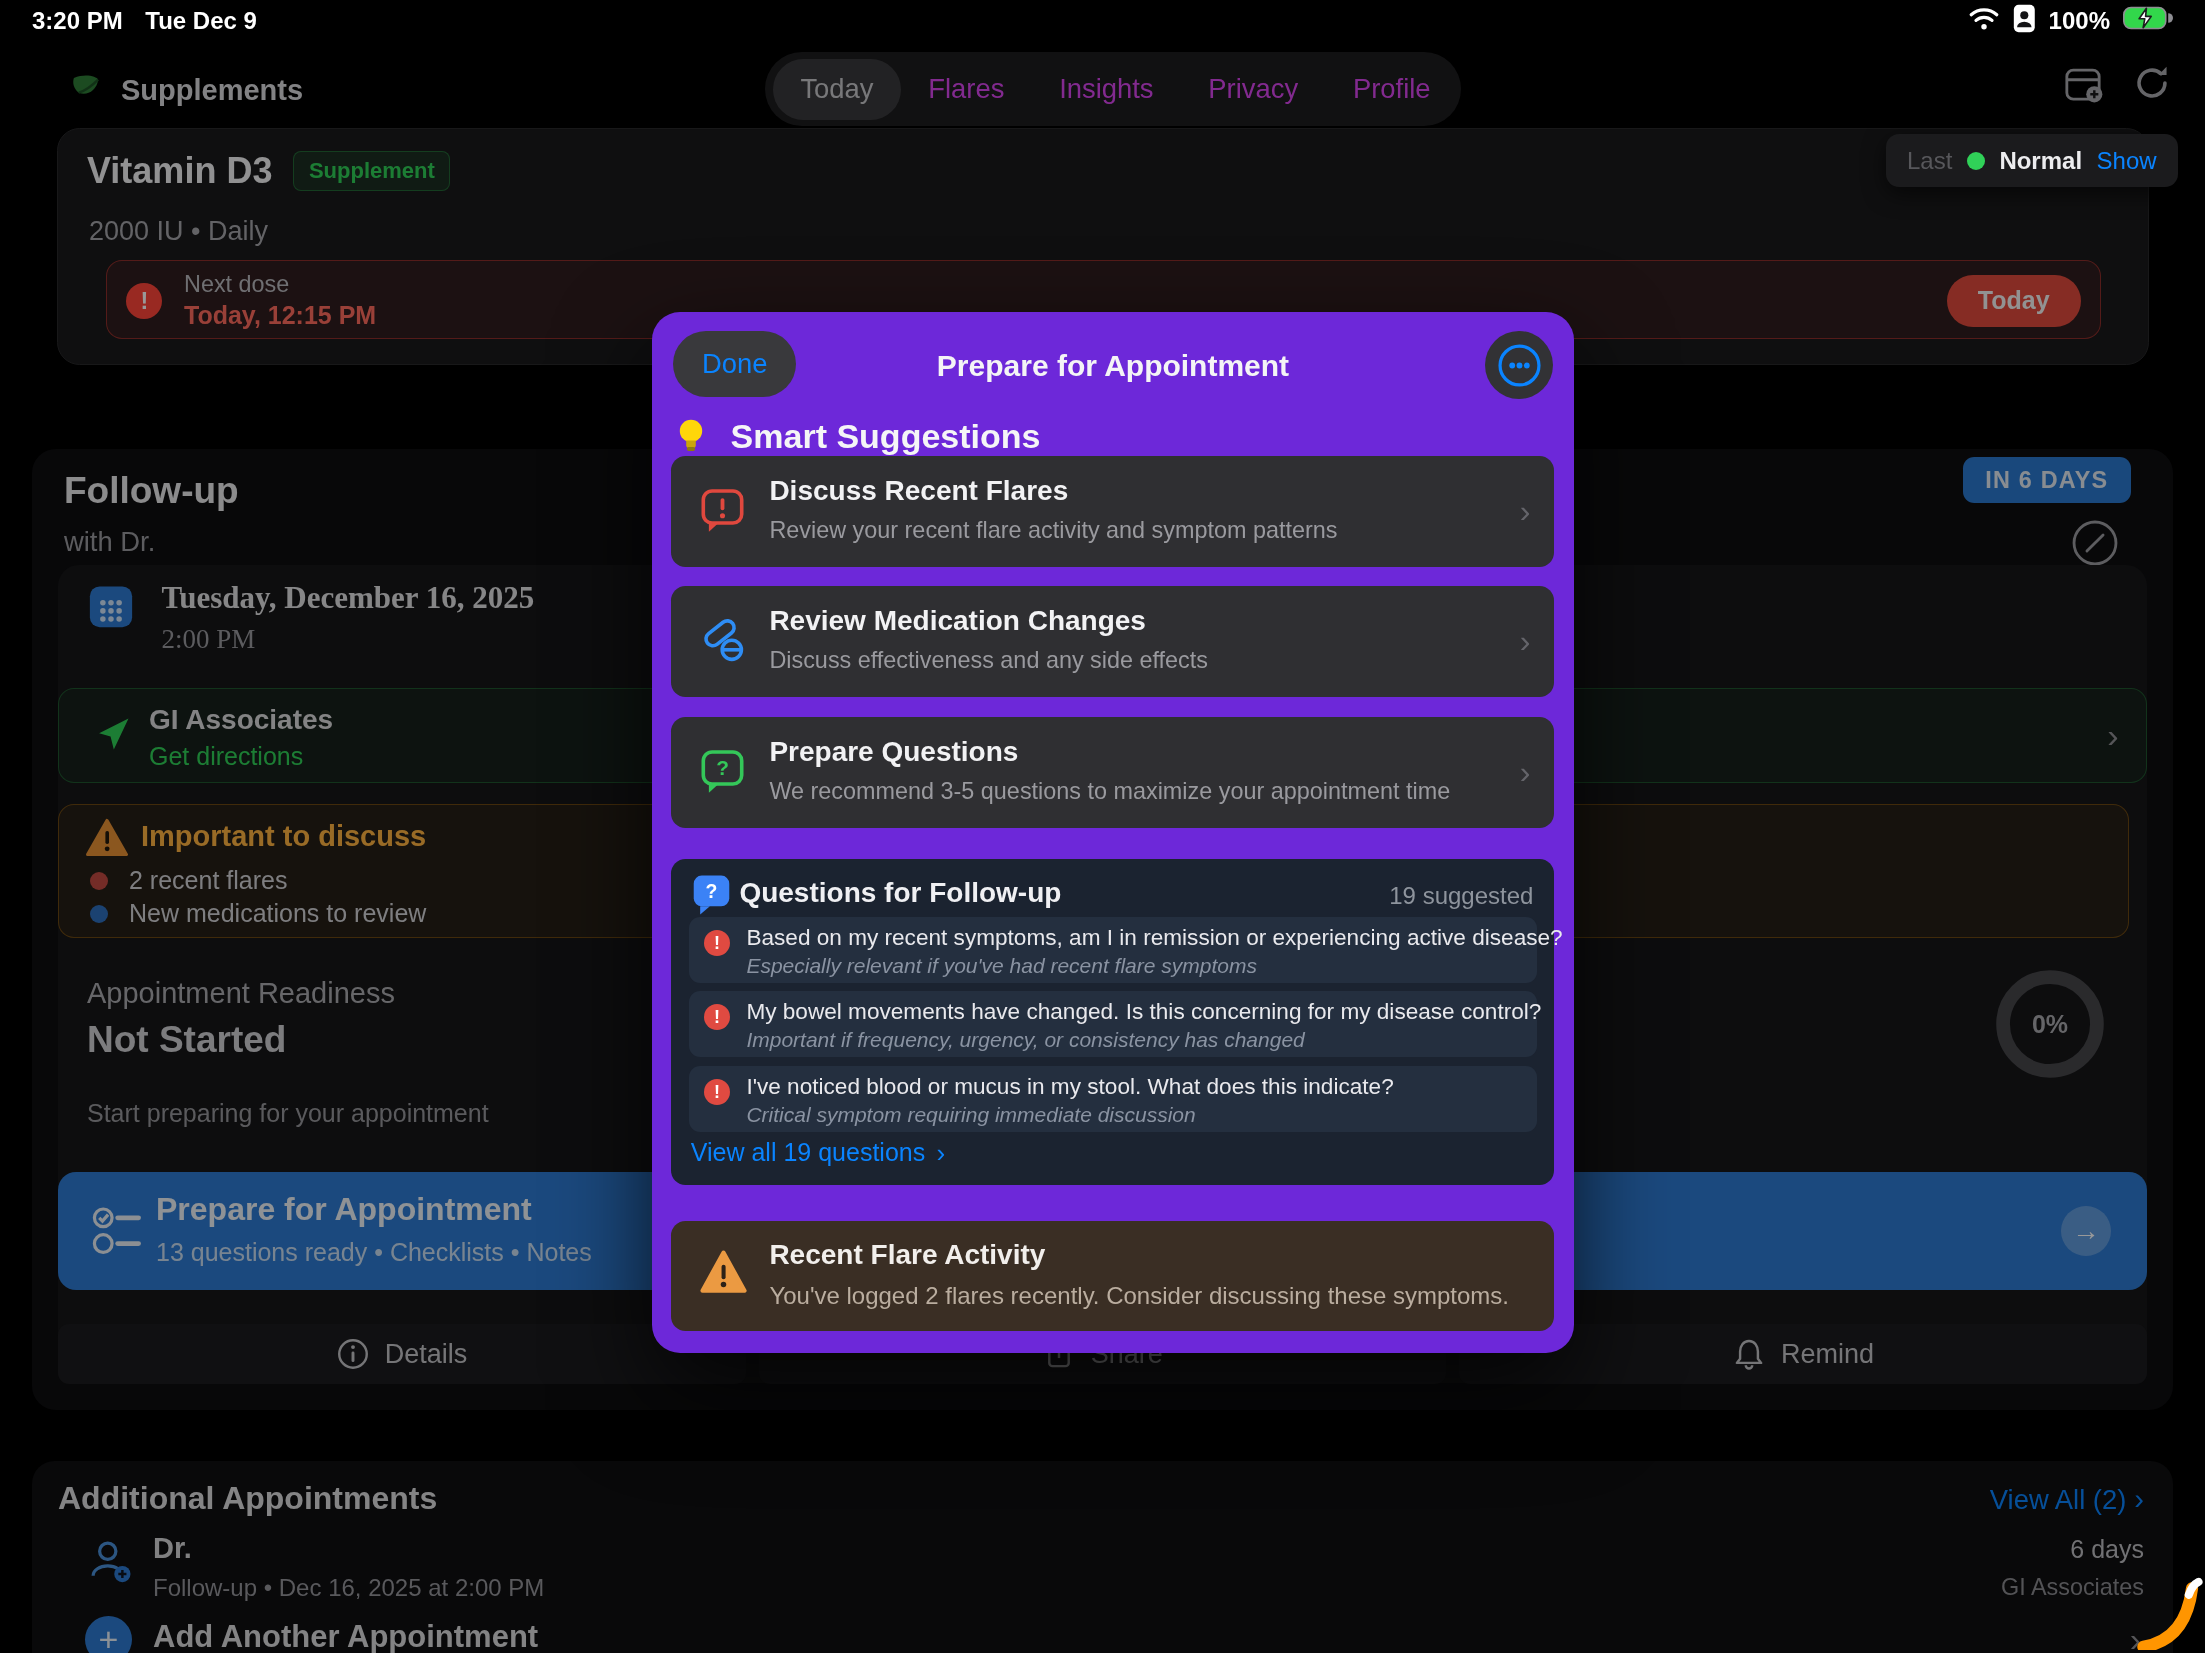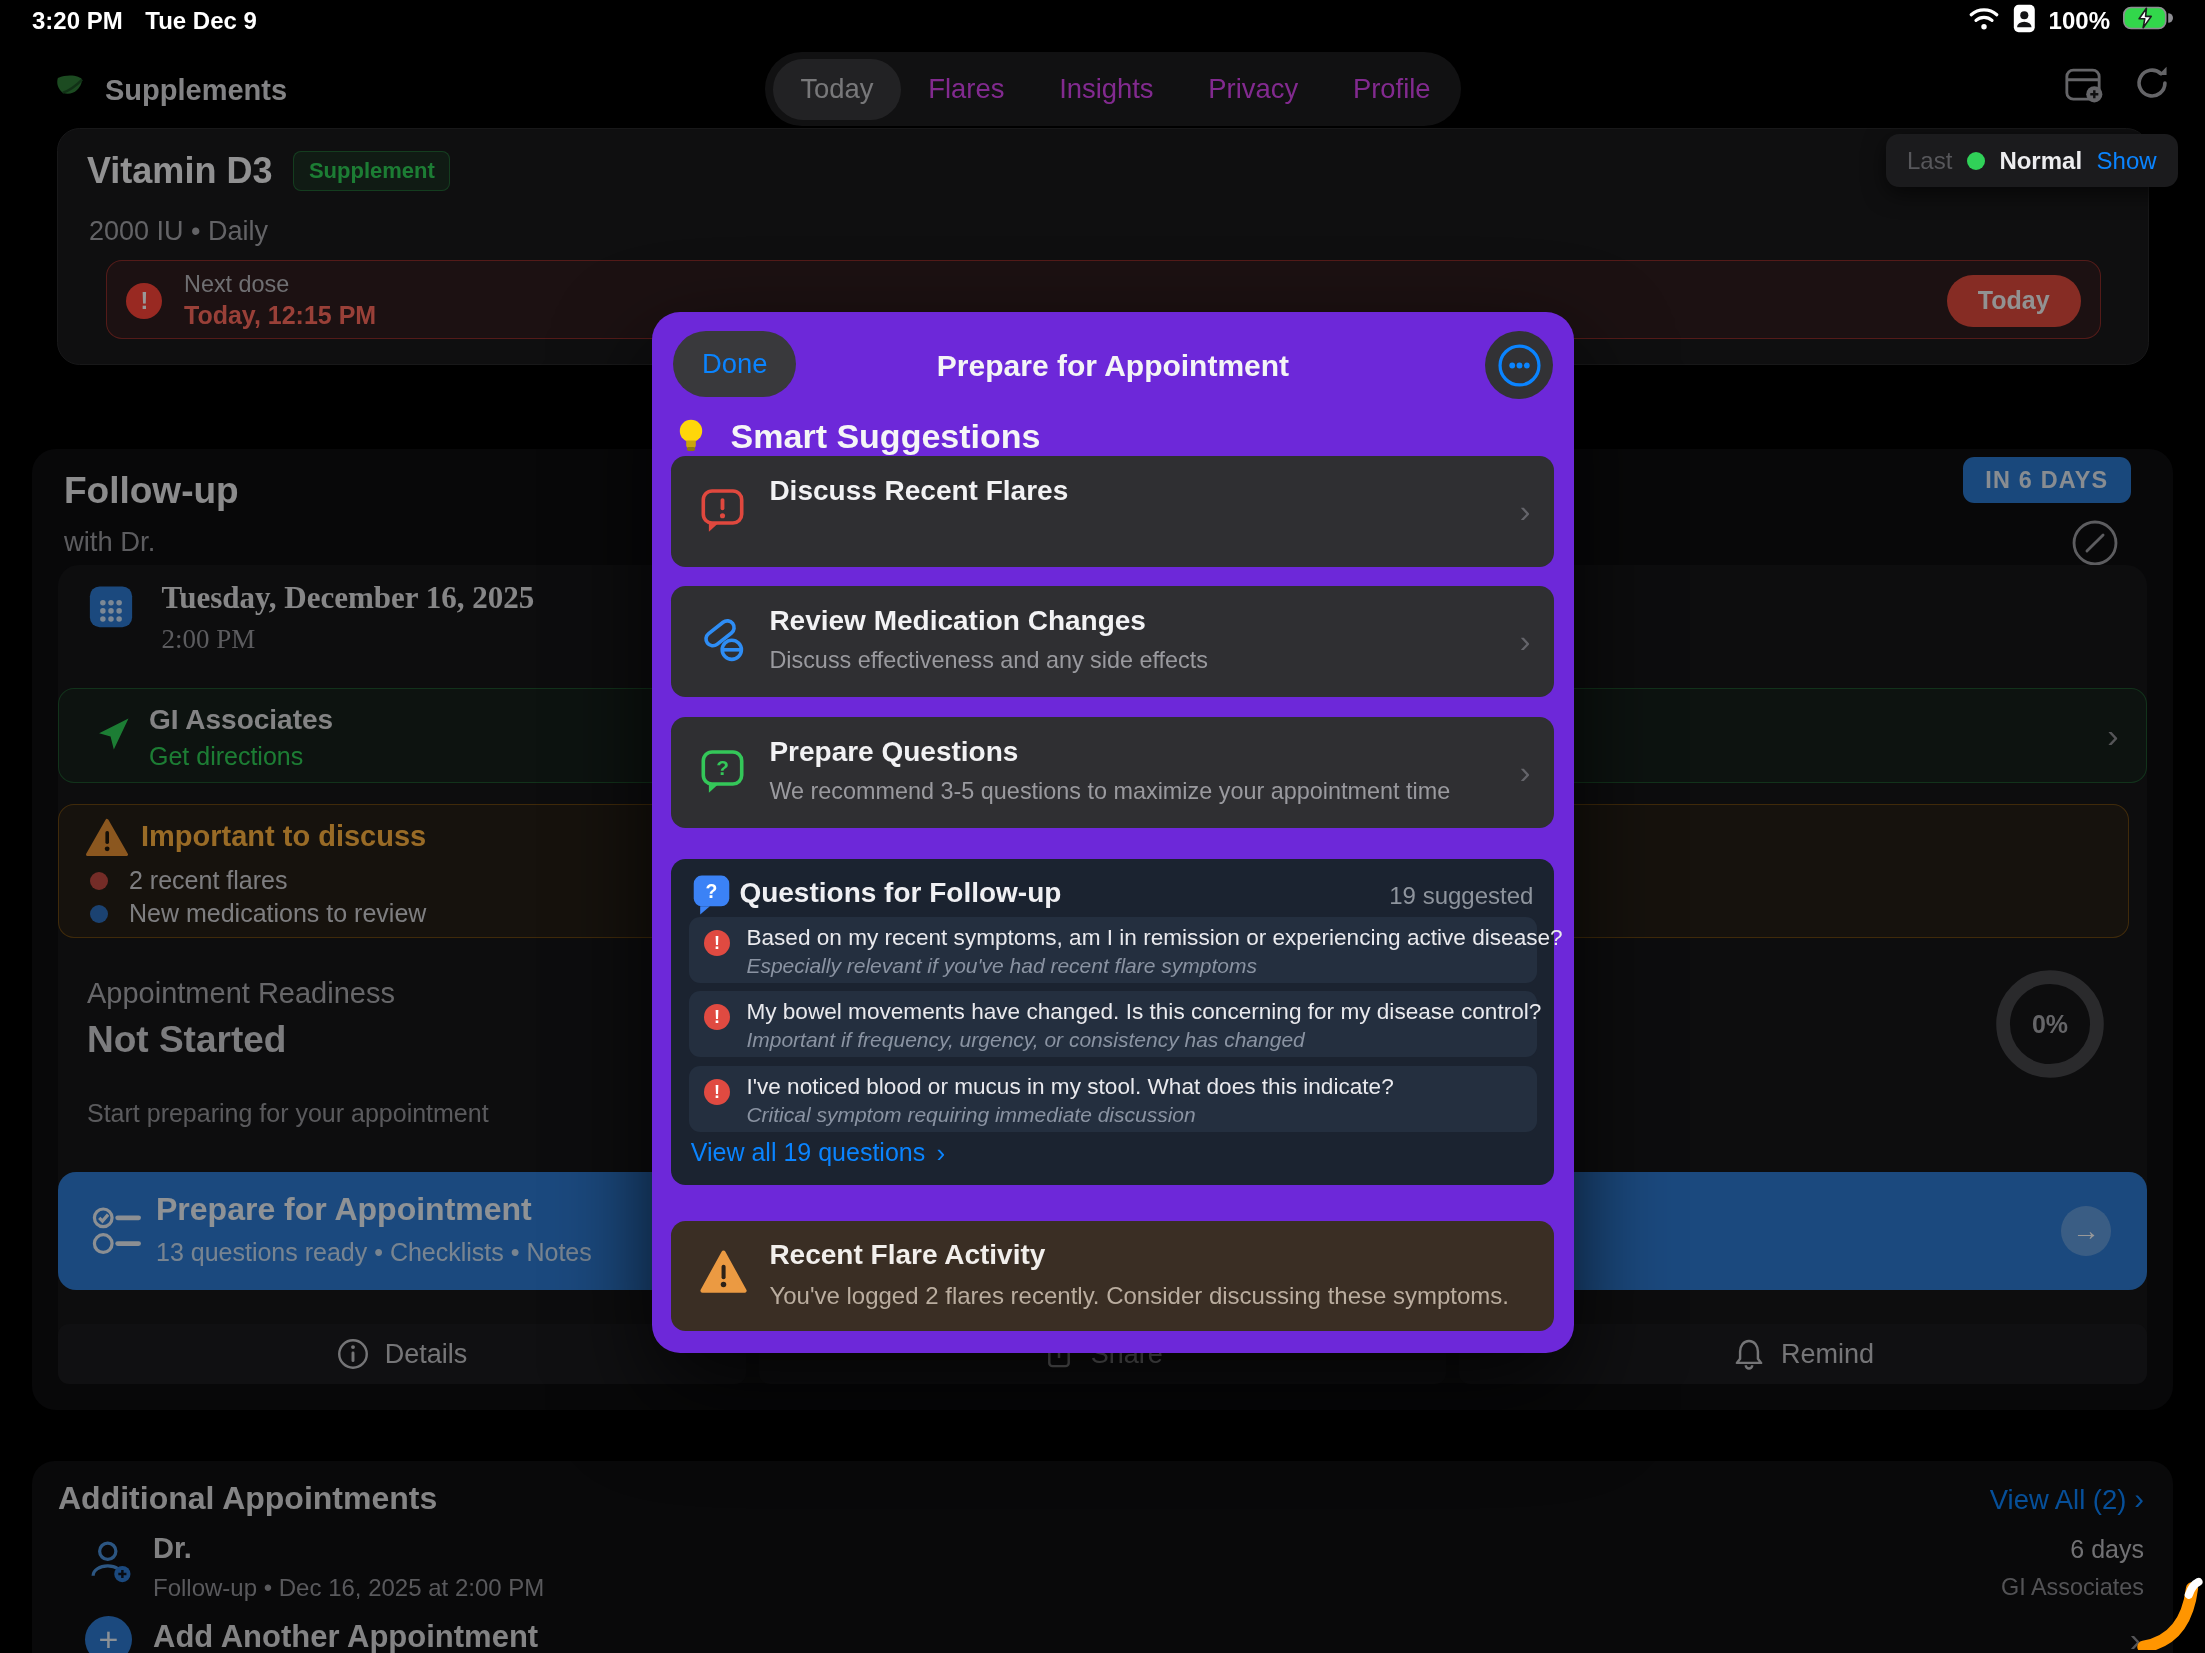--- a/index.html
+++ b/index.html
@@ -11,21 +11,21 @@
   
   .statusbar{position:absolute;left:0;top:0;width:100%;height:42px;z-index:30;display:flex;align-items:center;justify-content:space-between;padding:0 32px;}
   .sb-left{display:flex;gap:22.6px;align-items:center;font-size:24px;font-weight:700;color:#fff;}
   .sb-right{display:flex;gap:13px;align-items:center;font-size:24px;font-weight:600;color:#fff;}
 
   
   .page{position:absolute;inset:0;z-index:0;}
   .scrim{position:absolute;inset:0;background:rgba(0,0,0,0.40);z-index:10;}
 
   .app-header{position:absolute;left:0;top:57px;width:100%;height:81px;}
-  .supplements{position:absolute;left:53px;top:13px;display:flex;gap:18px;align-items:center;font-size:29px;font-weight:600;color:#d9d9dc;}
+  .supplements{position:absolute;left:69px;top:13px;display:flex;gap:18px;align-items:center;font-size:29px;font-weight:600;color:#d9d9dc;}
   .navpill{position:absolute;left:765px;top:-4.8px;width:696px;height:74px;background:#1d1d1f;border-radius:37px;display:flex;align-items:center;padding:0 8px;justify-content:space-between;}
   .tab{font-size:27.4px;color:#d946ef;padding:0 27.4px;height:61px;display:flex;align-items:center;border-radius:31px;}
   .tab.sel{background:#3a3a3d;color:#c9c9cc;}
   .hdr-icons{position:absolute;right:32px;top:4.8px;display:flex;gap:27.4px;align-items:center;color:#a8a8ad;}
 
   
   .supp-card{position:absolute;left:57px;top:128px;width:2092px;height:237px;background:#19191b;border:0.8px solid #28282a;border-radius:22.6px;}
   .supp-title{position:absolute;left:29px;top:21px;display:flex;align-items:center;gap:21px;}
   .supp-name{font-size:36px;font-weight:700;color:#f2f2f4;}
   .supp-badge{font-size:22px;font-weight:600;color:#30d158;background:rgba(48,209,88,0.12);border:0.8px solid rgba(48,209,88,0.35);border-radius:8px;padding:5.7px 14.5px;}
@@ -376,20 +376,21 @@
     <div class="sug-card" style="top:144px;">
       <span class="sug-icon">
         <svg width="47" height="48" viewBox="0 0 58 60">
             <rect x="5" y="5" width="48" height="40" rx="11" fill="none" stroke="#e0483e" stroke-width="4.5"></rect>
             <path d="M12 45 L12 56 L24 45 Z" fill="#e0483e"></path>
             <rect x="26.6" y="14" width="4.8" height="15" rx="2.4" fill="#e0483e"></rect>
             <circle cx="29" cy="36" r="3.2" fill="#e0483e"></circle>
           </svg>
       </span>
       <div class="sug-title">Discuss Recent Flares</div>
+      <div class="sug-sub">Review your recent flare activity and symptom patterns</div>
       <span class="sug-chev">›</span>
     </div>
 
     <div class="sug-card" style="top:274px;">
       <span class="sug-icon">
         <svg width="48" height="48" viewBox="0 0 60 60">
             <rect x="6" y="12" width="40" height="17" rx="8.5" transform="rotate(-38 26 20)" fill="none" stroke="#2e8df5" stroke-width="4.5"></rect>
             <circle cx="41" cy="41" r="12" fill="none" stroke="#2e8df5" stroke-width="4.5"></circle>
             <line x1="29" y1="41" x2="53" y2="41" stroke="#2e8df5" stroke-width="4.5"></line>
           </svg>

